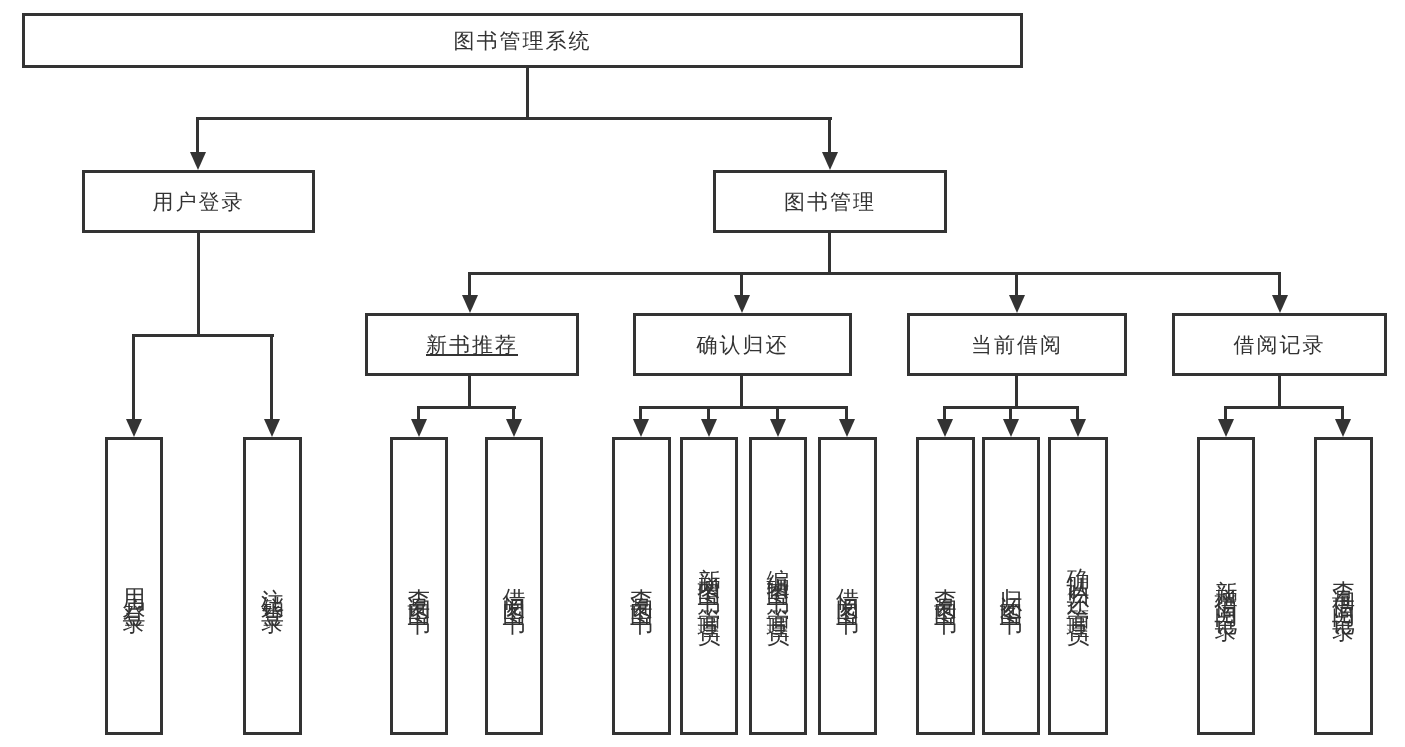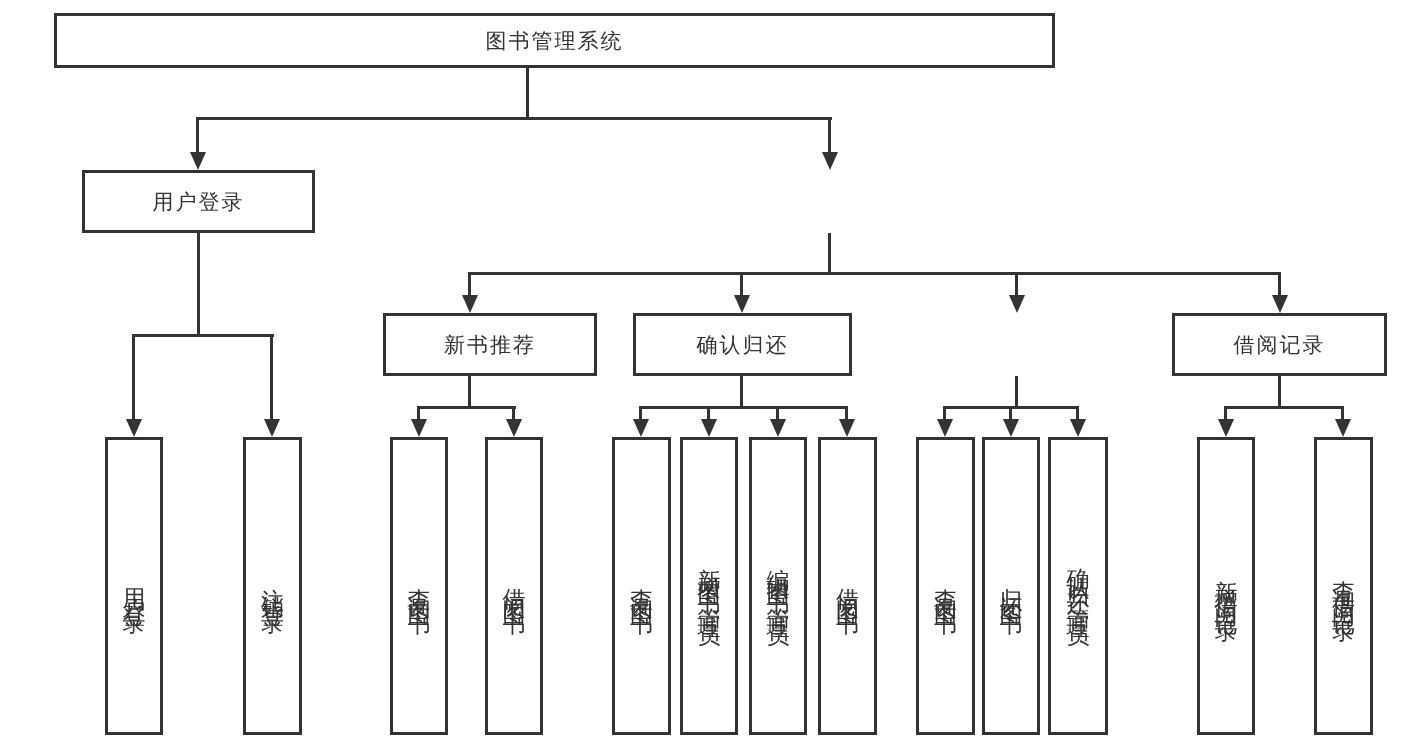--- a/index.html
+++ b/index.html
@@ -99,33 +99,39 @@
   <div class="hl" style="left:943px; top:406px; width:136px;"></div>
   <div class="arrow" style="left:943px; top:406px; height:13px;"></div>
   <div class="arrow" style="left:1009px; top:406px; height:13px;"></div>
   <div class="arrow" style="left:1076px; top:406px; height:13px;"></div>
 
   <div class="vl" style="left:1278px; top:376px; height:32px;"></div>
   <div class="hl" style="left:1224px; top:406px; width:120px;"></div>
   <div class="arrow" style="left:1224px; top:406px; height:13px;"></div>
   <div class="arrow" style="left:1341px; top:406px; height:13px;"></div>
 
-  <div class="box hbox" style="left:22px; top:13px; width:1001px; height:55px;margin-left:32px;">
+  <div class="box hbox" style="left:22px; top:13px; width:1001px; height:55px;">
     <span>图书管理系统</span>
   </div>
 
   <div class="box hbox" style="left:82px; top:170px; width:233px; height:63px;">
     <span>用户登录</span>
   </div>
+  <div class="box hbox" style="left:713px; top:170px; width:234px; height:63px;">
+    <span>图书管理</span>
+  </div>
 
-  <div class="box hbox" style="left:383px; top:313px; width:214px; height:63px;">
+  <div class="box hbox" style="left:365px; top:313px; width:214px; height:63px;text-decoration:underline;">
     <span>新书推荐</span>
   </div>
   <div class="box hbox" style="left:633px; top:313px; width:219px; height:63px;">
     <span>确认归还</span>
+  </div>
+  <div class="box hbox" style="left:907px; top:313px; width:220px; height:63px;">
+    <span>当前借阅</span>
   </div>
   <div class="box hbox" style="left:1172px; top:313px; width:215px; height:63px;">
     <span>借阅记录</span>
   </div>
 
   <div class="box vbox" style="left:105px; top:437px; width:58px; height:298px;">
     <span>用户登录</span>
   </div>
   <div class="box vbox" style="left:243px; top:437px; width:59px; height:298px;">
     <span>注销登录</span>

